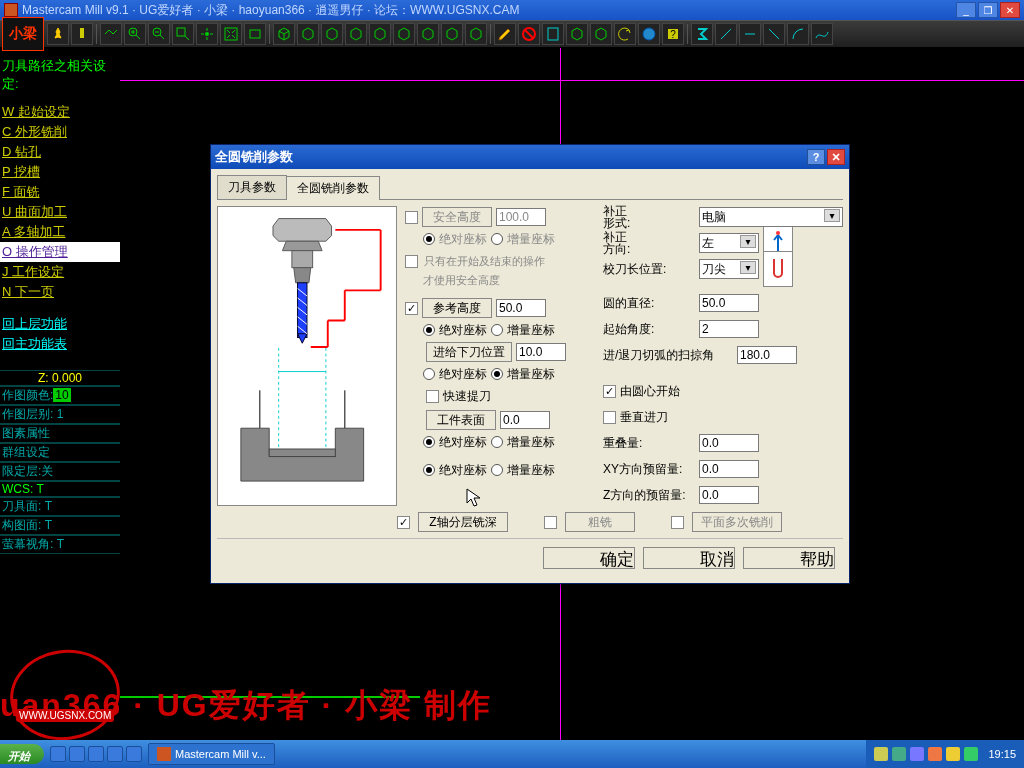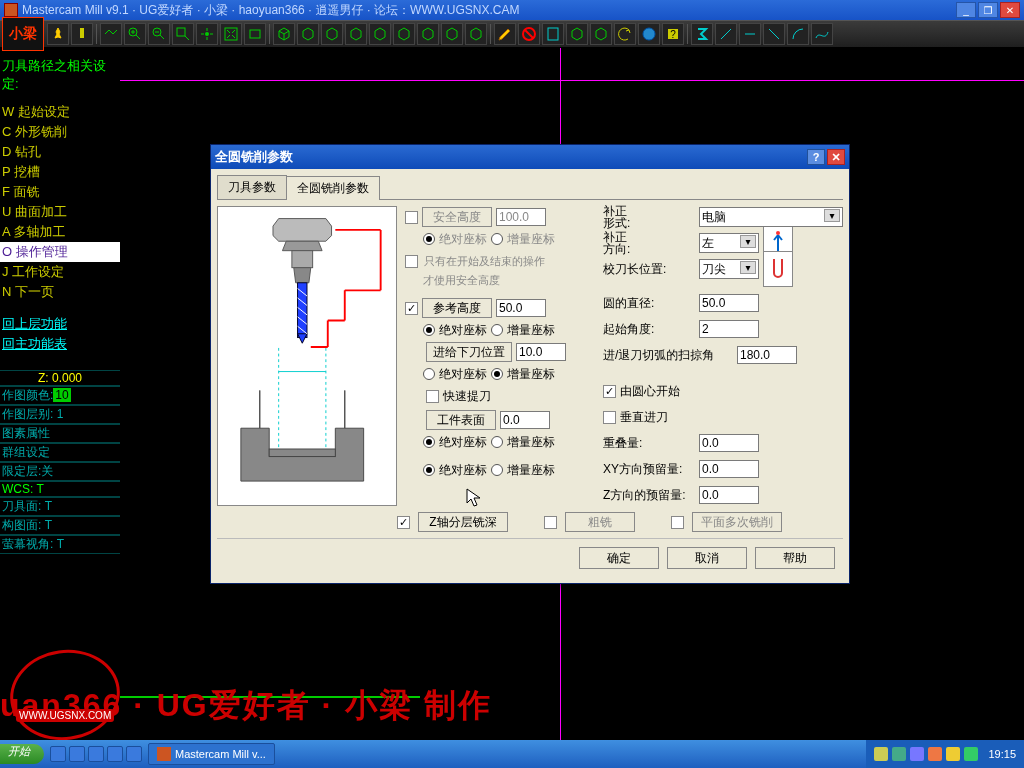--- a/index.html
+++ b/index.html
@@ -19,21 +19,21 @@
 .tb-btn { width:22px; height:22px; margin:0 1px; background:#222; border:1px solid #444; display:flex; align-items:center; justify-content:center; }
 .tb-btn svg { width:16px; height:16px; }
 .tb-green path, .tb-green rect, .tb-green polygon { stroke:#0c0; fill:none; }
 .tb-yellow path { stroke:#cc0; fill:none; }
 .tb-cyan path, .tb-cyan rect { stroke:#0cc; fill:none; }
 .tb-sep { width:1px; height:20px; background:#555; margin:0 2px; }
 
 
 .sidemenu { position:absolute; top:48px; left:0; width:120px; font-size:13px; }
 .sidemenu .mhead { color:#0f0; padding:9px 2px; }
-.sidemenu .mitem { color:#cc0; padding:1px 2px; cursor:pointer; }
+.sidemenu .mitem { color:#cc0; padding:1px 2px; cursor:pointer;text-decoration:underline; }
 .sidemenu .mitem.sel { background:#fff; color:#4c1d95; }
 .sidemenu .sub { margin-top:16px; }
 .sidemenu .sub div { color:#0aa; border-top:1px solid #044; border-bottom:1px solid #044; padding:0 2px; font-size:12px; }
 .sidemenu .sub .z { color:#ff0; text-align:center; }
 .sidemenu .sub .g { color:#0f0; }
 
 
 .viewport { position:absolute; top:48px; left:120px; right:0; bottom:20px; }
 .crosshair-h { position:absolute; top:32px; left:0; right:0; height:1px; background:#f0f; }
 .crosshair-v { position:absolute; top:0; left:440px; bottom:0; width:1px; background:#f0f; }
@@ -75,29 +75,29 @@
 .radio { width:12px; height:12px; border:1px solid #555; border-radius:50%; background:#fff; display:inline-flex; align-items:center; justify-content:center; }
 .radio.on::after { content:""; width:6px; height:6px; background:#000; border-radius:50%; }
 .radio-label { font-size:12px; }
 .sublabel { color:#888; font-size:11px; padding-left:18px; line-height:13px; }
 .rr-label { width:92px; font-size:12px; }
 .dropdown { flex:1; height:20px; border:1px solid #7a7a7a; background:#fff; display:flex; align-items:center; padding:0 2px; font-size:12px; position:relative; }
 .dropdown::after { content:"▾"; position:absolute; right:2px; top:1px; background:#ddd; border:1px solid #999; width:14px; text-align:center; font-size:10px; }
 .icon-box { width:30px; height:36px; border:1px solid #888; background:#fff; display:flex; align-items:center; justify-content:center; }
 .bottomrow { display:flex; align-items:center; gap:8px; padding:6px 0 0 180px; }
 .dlg-footer { display:flex; justify-content:flex-end; gap:8px; padding:8px; border-top:1px solid #bbb; margin-top:6px; }
-.dlg-btn { width:80px; height:22px; border:1px solid #888; background:#ece9d8; font-size:12px; }
+.dlg-btn { width:92px; height:22px; border:1px solid #888; background:#ece9d8; font-size:17px;text-align:right; }
 
 
 .cursor { position:absolute; pointer-events:none; width:16px; height:20px; }
 .cursor svg { width:100%; height:100%; }
 
 
 .taskbar { position:absolute; bottom:0; left:0; right:0; height:28px; background:linear-gradient(#3f8fe0,#1e5fbf); display:flex; align-items:center; font-size:11px; color:#fff; }
-.start { height:20px; padding:0 14px 0 8px; background:linear-gradient(#5ab14a,#2a8a24); border-radius:0 12px 12px 0; display:flex; align-items:flex-start; font-weight:normal; font-style:italic; }
+.start { height:20px; padding:0 14px 0 8px; background:linear-gradient(#5ab14a,#2a8a24); border-radius:0 12px 12px 0; display:flex; align-items:flex-end; font-weight:bold; font-style:italic; }
 .task-item { height:22px; padding:0 8px; margin-left:6px; background:#2d72cf; border:1px solid #1a4f9c; display:flex; align-items:center; gap:4px; border-radius:2px; }
 .task-item .ic { width:14px; height:14px; background:#c52; }
 .tray { margin-left:auto; height:28px; padding:0 8px; background:#1a5db9; display:flex; align-items:center; gap:4px; }
 .tray-ic { width:14px; height:14px; background:#cc5; border-radius:2px; }
 .clock { margin-left:6px; }
 
 .ql { display:flex; gap:3px; margin-left:6px; }
 .ql-ic { width:16px; height:16px; background:#3a7add; border:1px solid #1a4f9c; border-radius:2px; }
 </style>
 </head>

